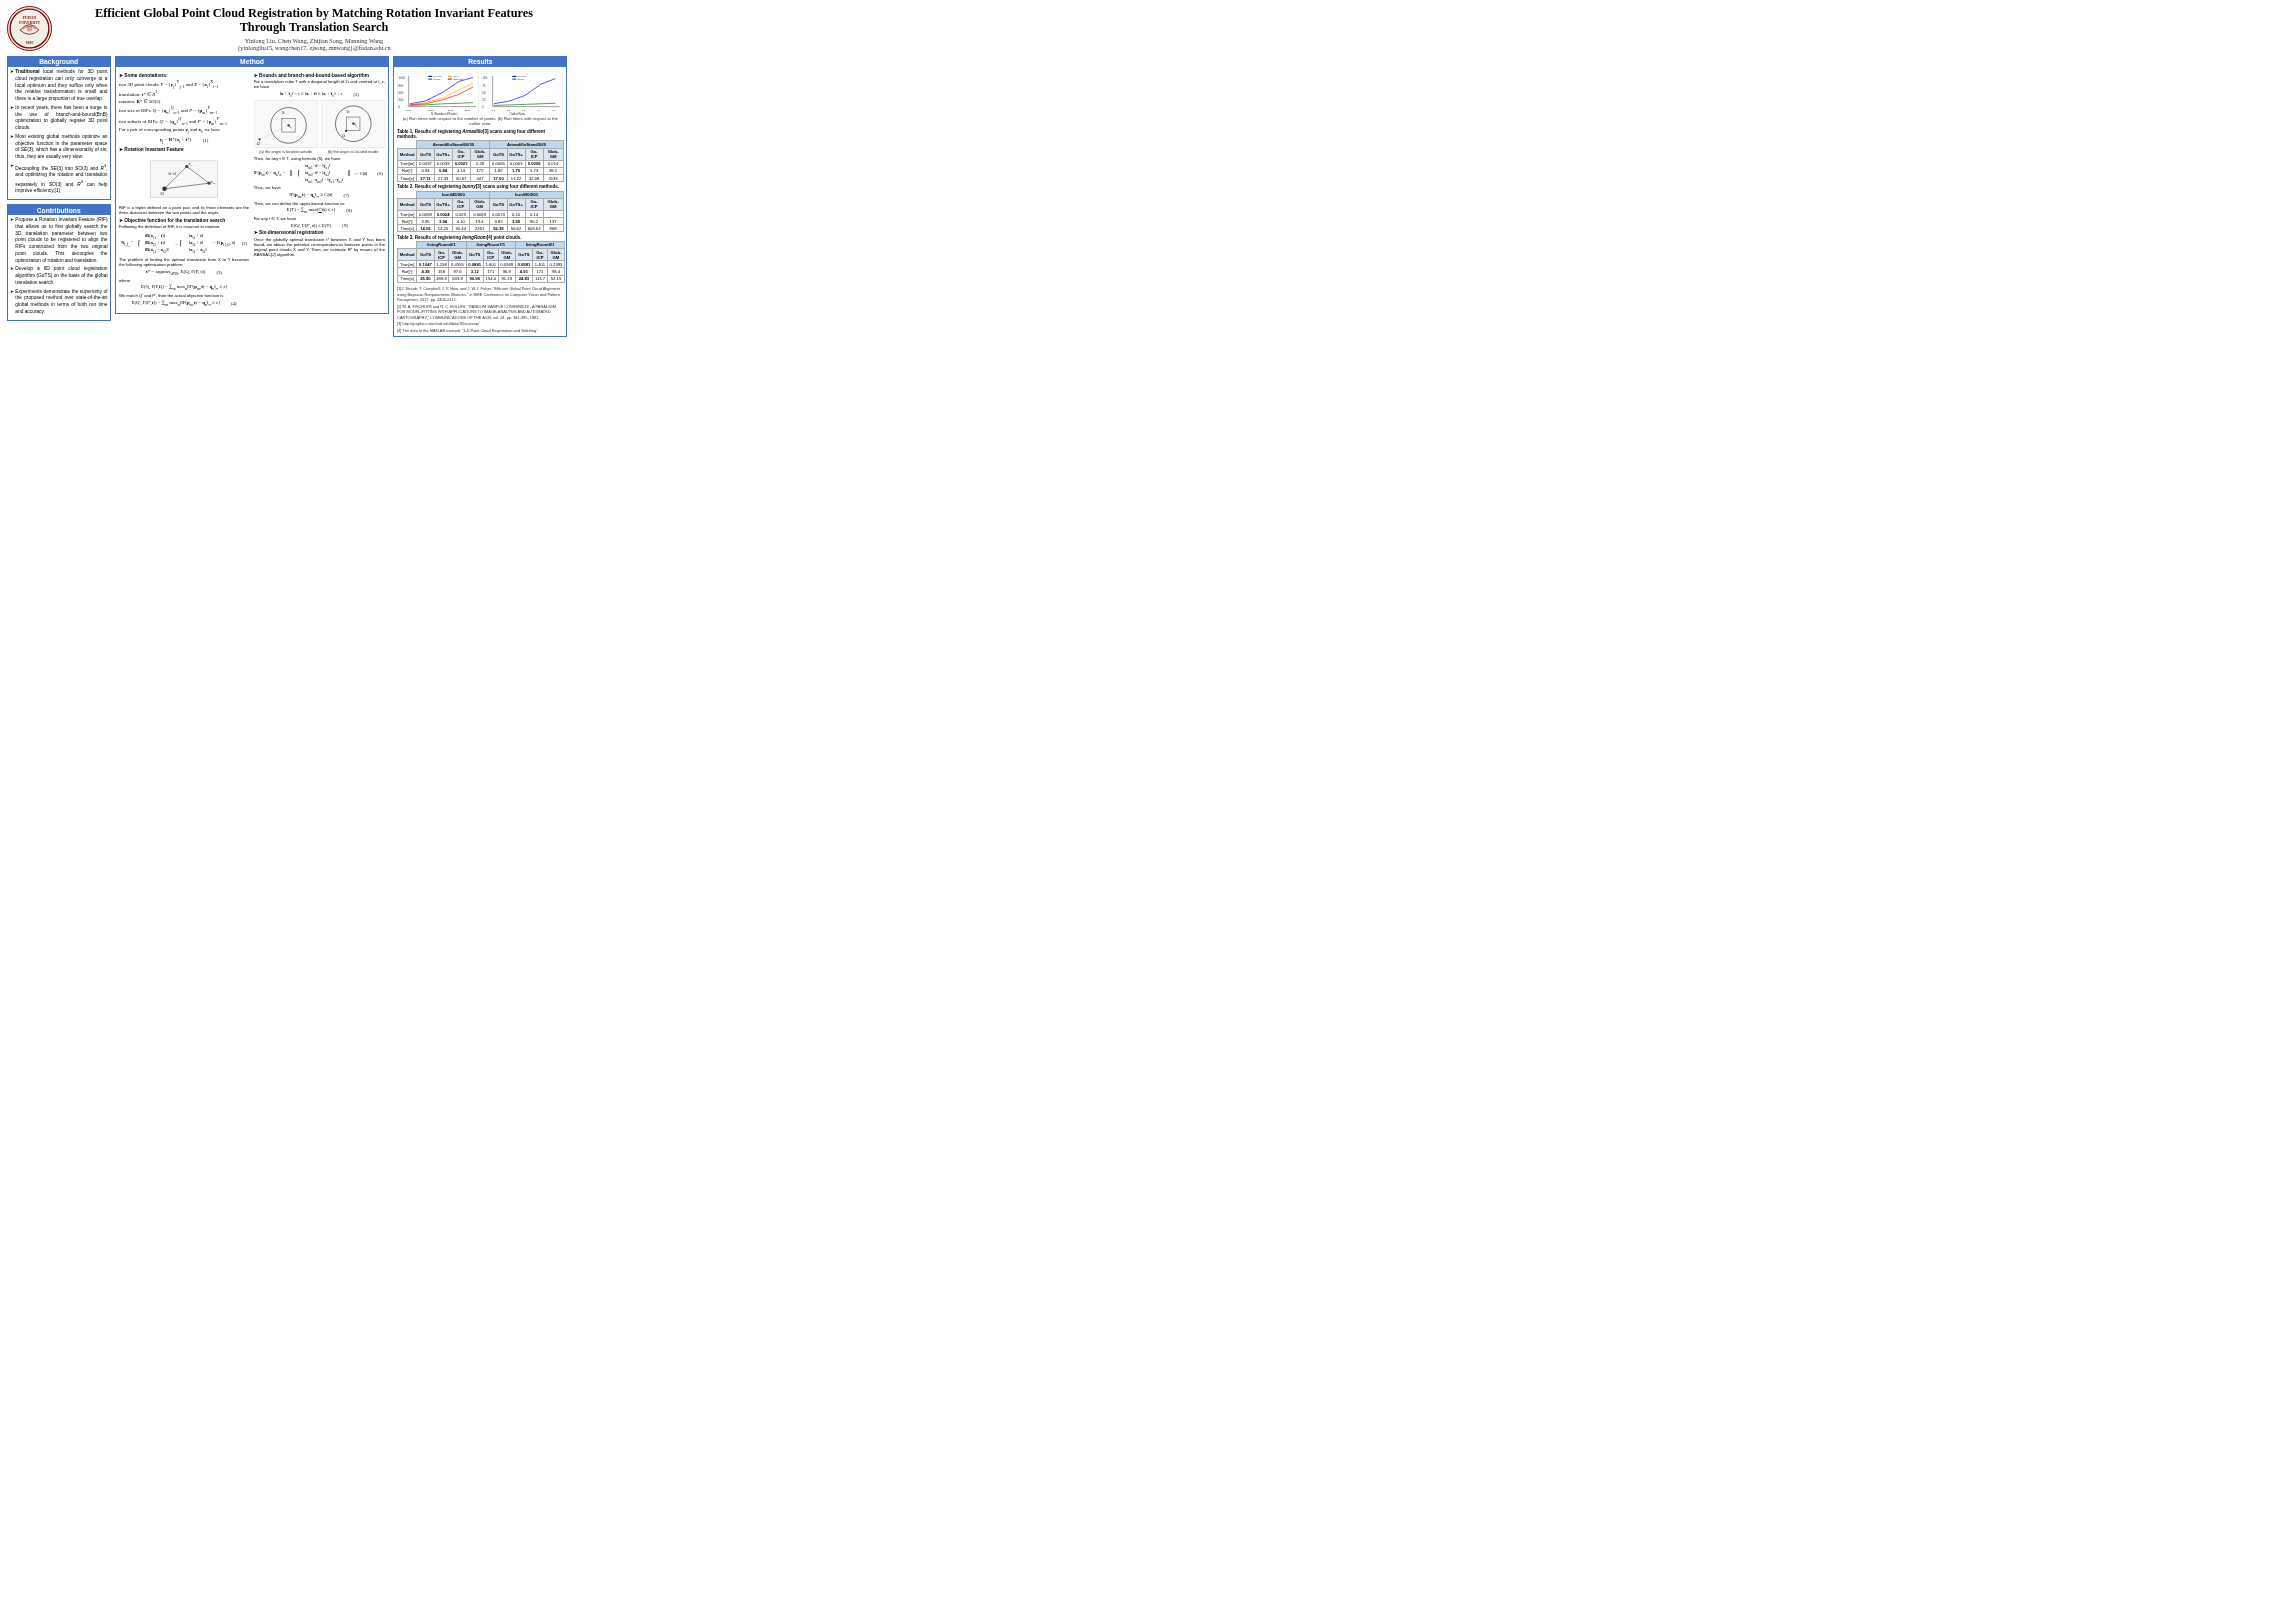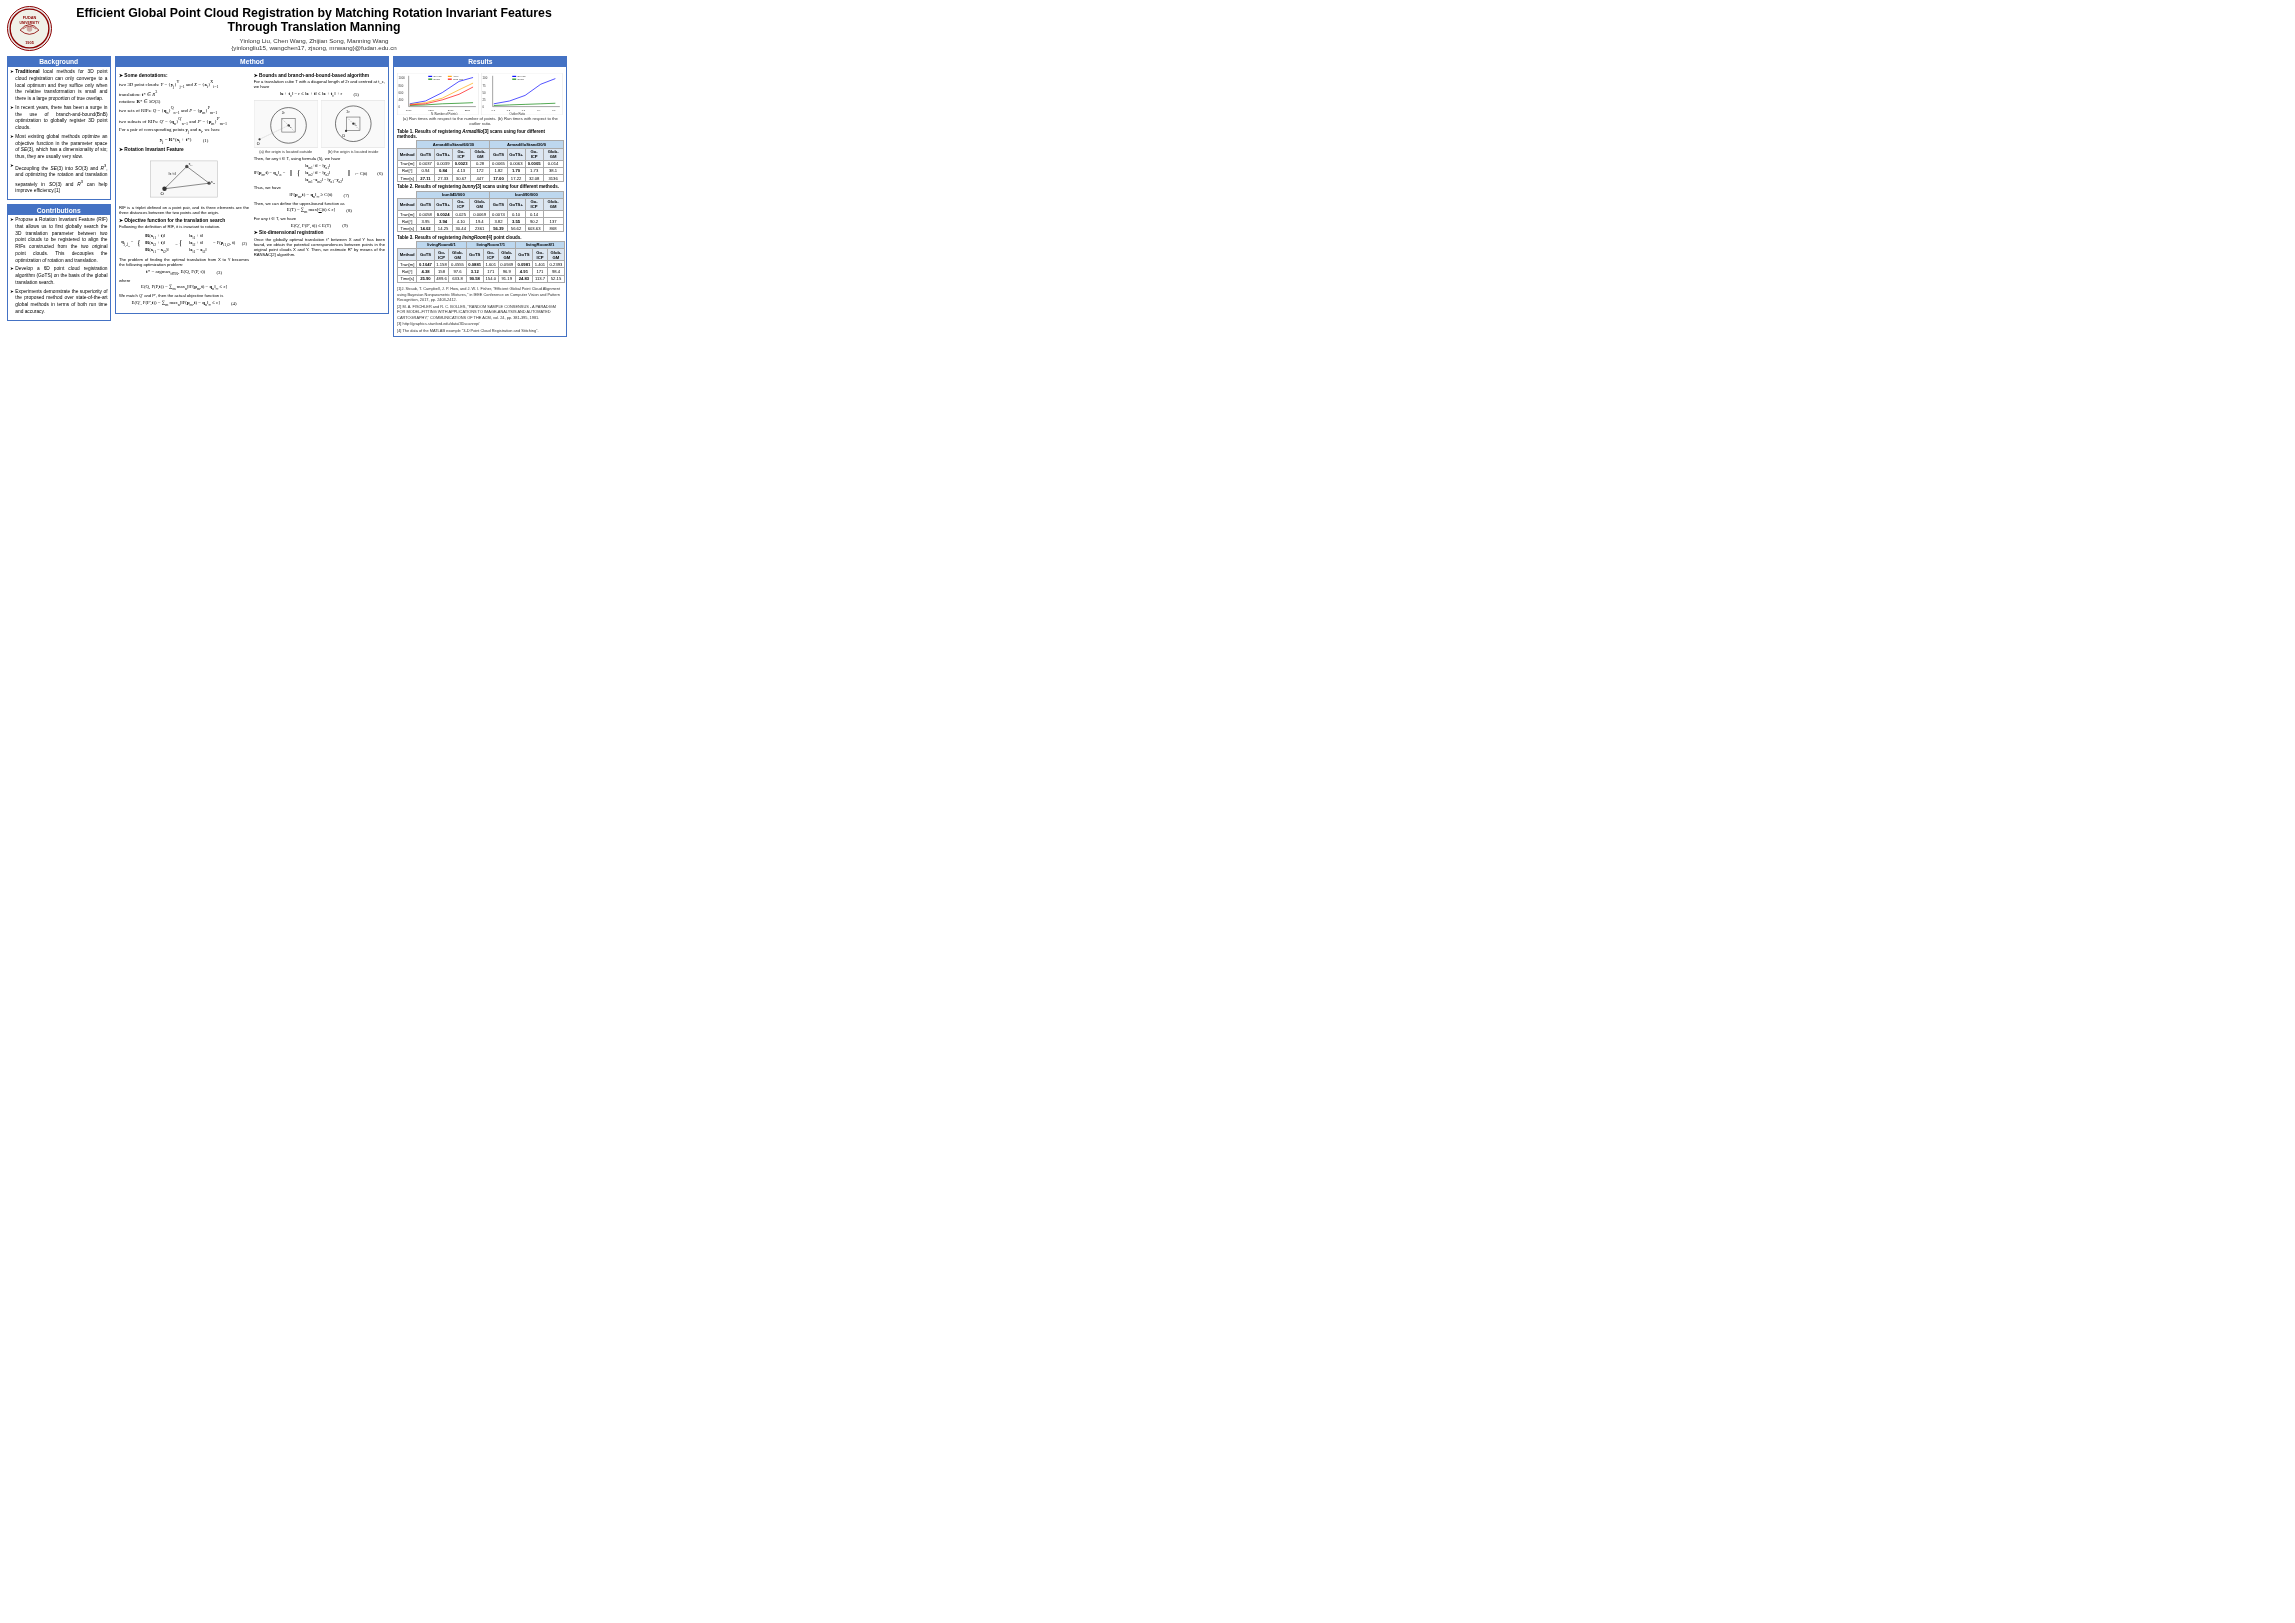--- a/index.html
+++ b/index.html
@@ -15,20 +15,21 @@
       padding: 5.6px 6.7px;
       background: #fff;
     }
     
     .header {
       display: flex;
       align-items: flex-end;
       justify-content: center;
       margin-bottom: 4.5px;
       gap: 9px;
+      font-family: Liberation Serif, serif;
     }
     .logo-container {
       width: 45px;
       height: 45px;
       flex-shrink: 0;
     }
     .logo-circle {
       width: 45px;
       height: 45px;
       border-radius: 50%;
@@ -227,21 +228,21 @@
           <path d="M20 40 Q37 20 54 40 Q37 55 20 40Z" fill="none" stroke="#8B0000" stroke-width="1.5"></path>
           <path d="M25 38 Q37 28 49 38" fill="none" stroke="#8B0000" stroke-width="1"></path>
           <circle cx="37" cy="38" r="5" fill="#8B0000" opacity="0.3"></circle>
           <text x="37" y="65" text-anchor="middle" font-size="7" font-weight="bold" fill="#8B0000">1905</text>
         </svg>
       </div>
     </div>
     <div class="title-block">
       <div class="main-title">
         <span>Efficient Global Point Cloud Registration  by Matching  Rotation Invariant Features</span><br>
-        <span>Through Translation Manning</span>
+        <span>Through Translation Search</span>
       </div>
       <div class="authors">
         <span>Yinlong Liu, Chen Wang, Zhijian Song, Manning Wang</span><br>
         <span>{yinlongliu15, wangchen17, zjsong, mnwang}@fudan.edu.cn</span>
       </div>
     </div>
   </div>
 
   <div class="columns">
 

